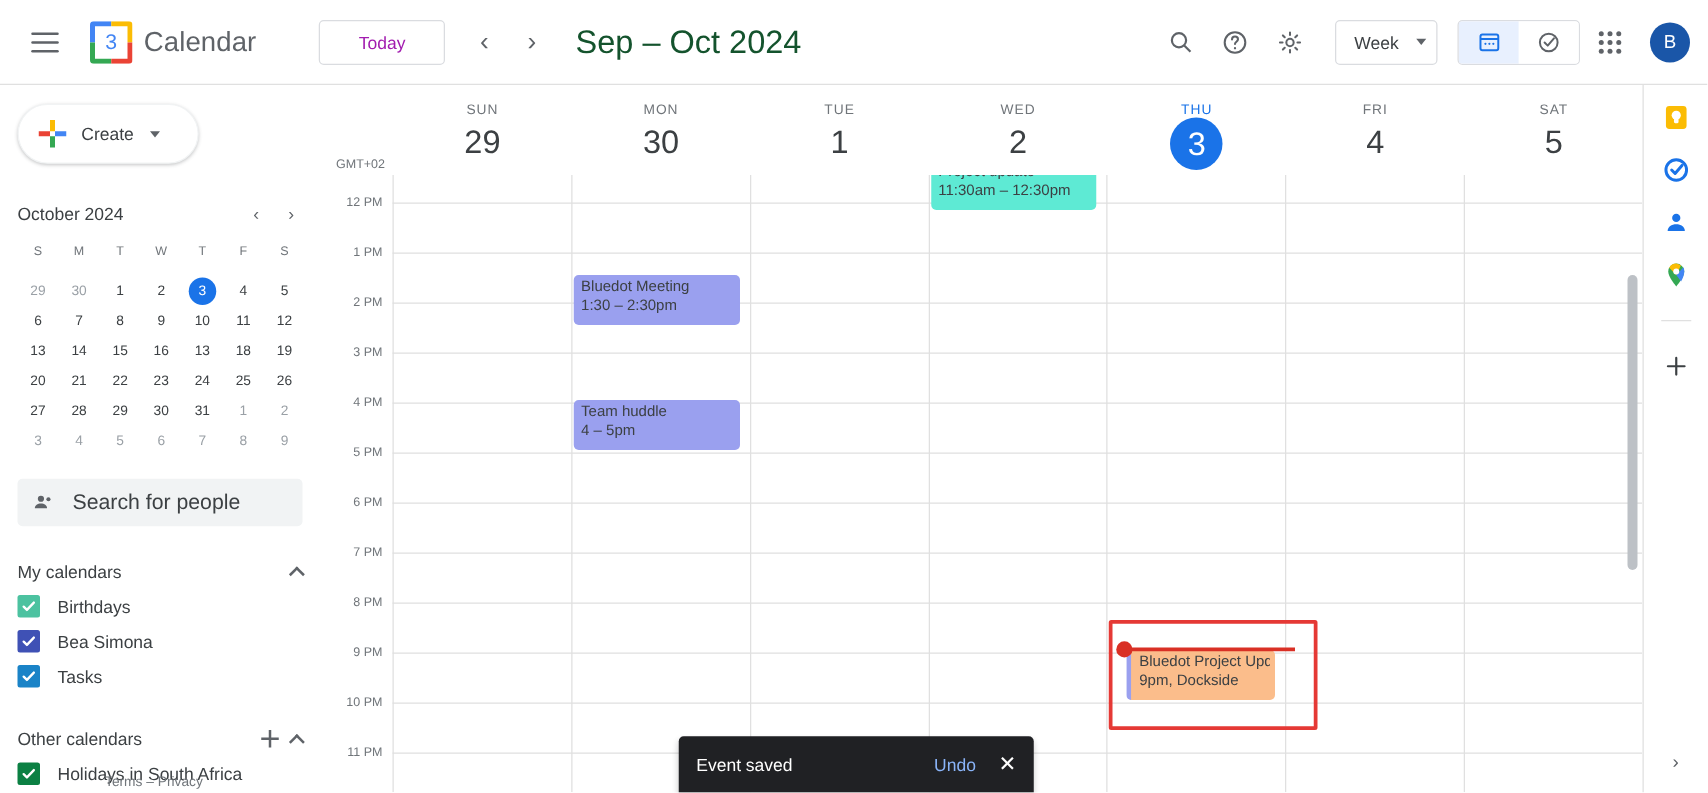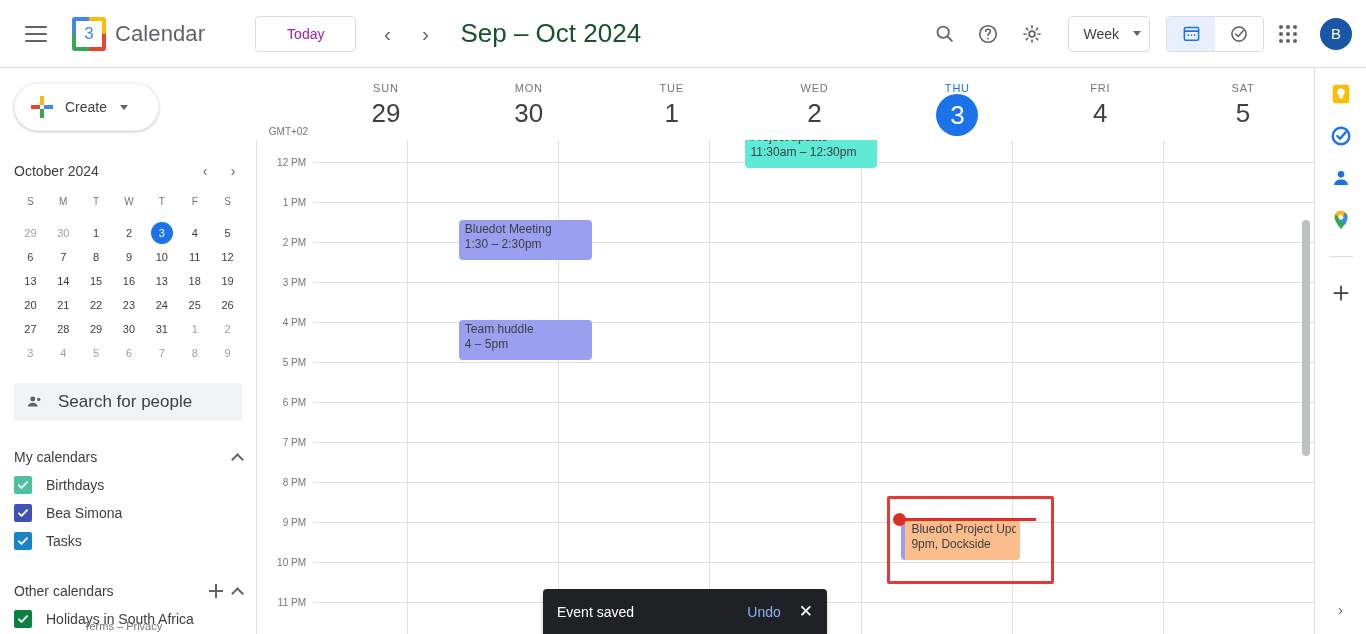--- a/index.html
+++ b/index.html
@@ -154,21 +154,21 @@
   .dh-dow { font-size: 11px; color:#70757a; letter-spacing: .8px; margin-top: 14px; }
   .dh-num { font-size: 26px; color:#3c4043; margin-top: 2px; font-weight: 400; line-height: 34px; }
   .dh-col.today .dh-dow { color:#1a73e8; }
   .dh-col.today .dh-num {
     display:inline-flex; align-items:center; justify-content:center;
     width: 42px; height: 42px; border-radius:50%; background:#1a73e8; color:#fff; margin-top: 0px;
   }
 
   .grid-wrap { position:relative; height: 494px; overflow:hidden; }
   .grid-scroll { position:absolute; inset:0; }
-  .grid-body { position:relative; display:flex; height: 494px; flex-direction: column; }
+  .grid-body { position:relative; display:flex; height: 494px; }
   .gb-gutter { width:58px; flex:none; position:relative; }
   .timelabel { position:absolute; right:8px; font-size: 10px; color:#70757a; transform: translateY(-50%); }
   .gb-cols { flex:1; position:relative; display:flex; }
   .gb-col { flex:1; position:relative; border-left:1px solid #e0e0e0; }
   .hline-full { position:absolute; left:58px; right:0; height:0; border-top:1px solid #e0e0e0; }
 
   .event {
     position:absolute; left:2px; right:8px;
     border-radius: 4px; padding: 2px 4px 0 6px;
     font-size: 12px; line-height: 15px; overflow:hidden; cursor:pointer;

